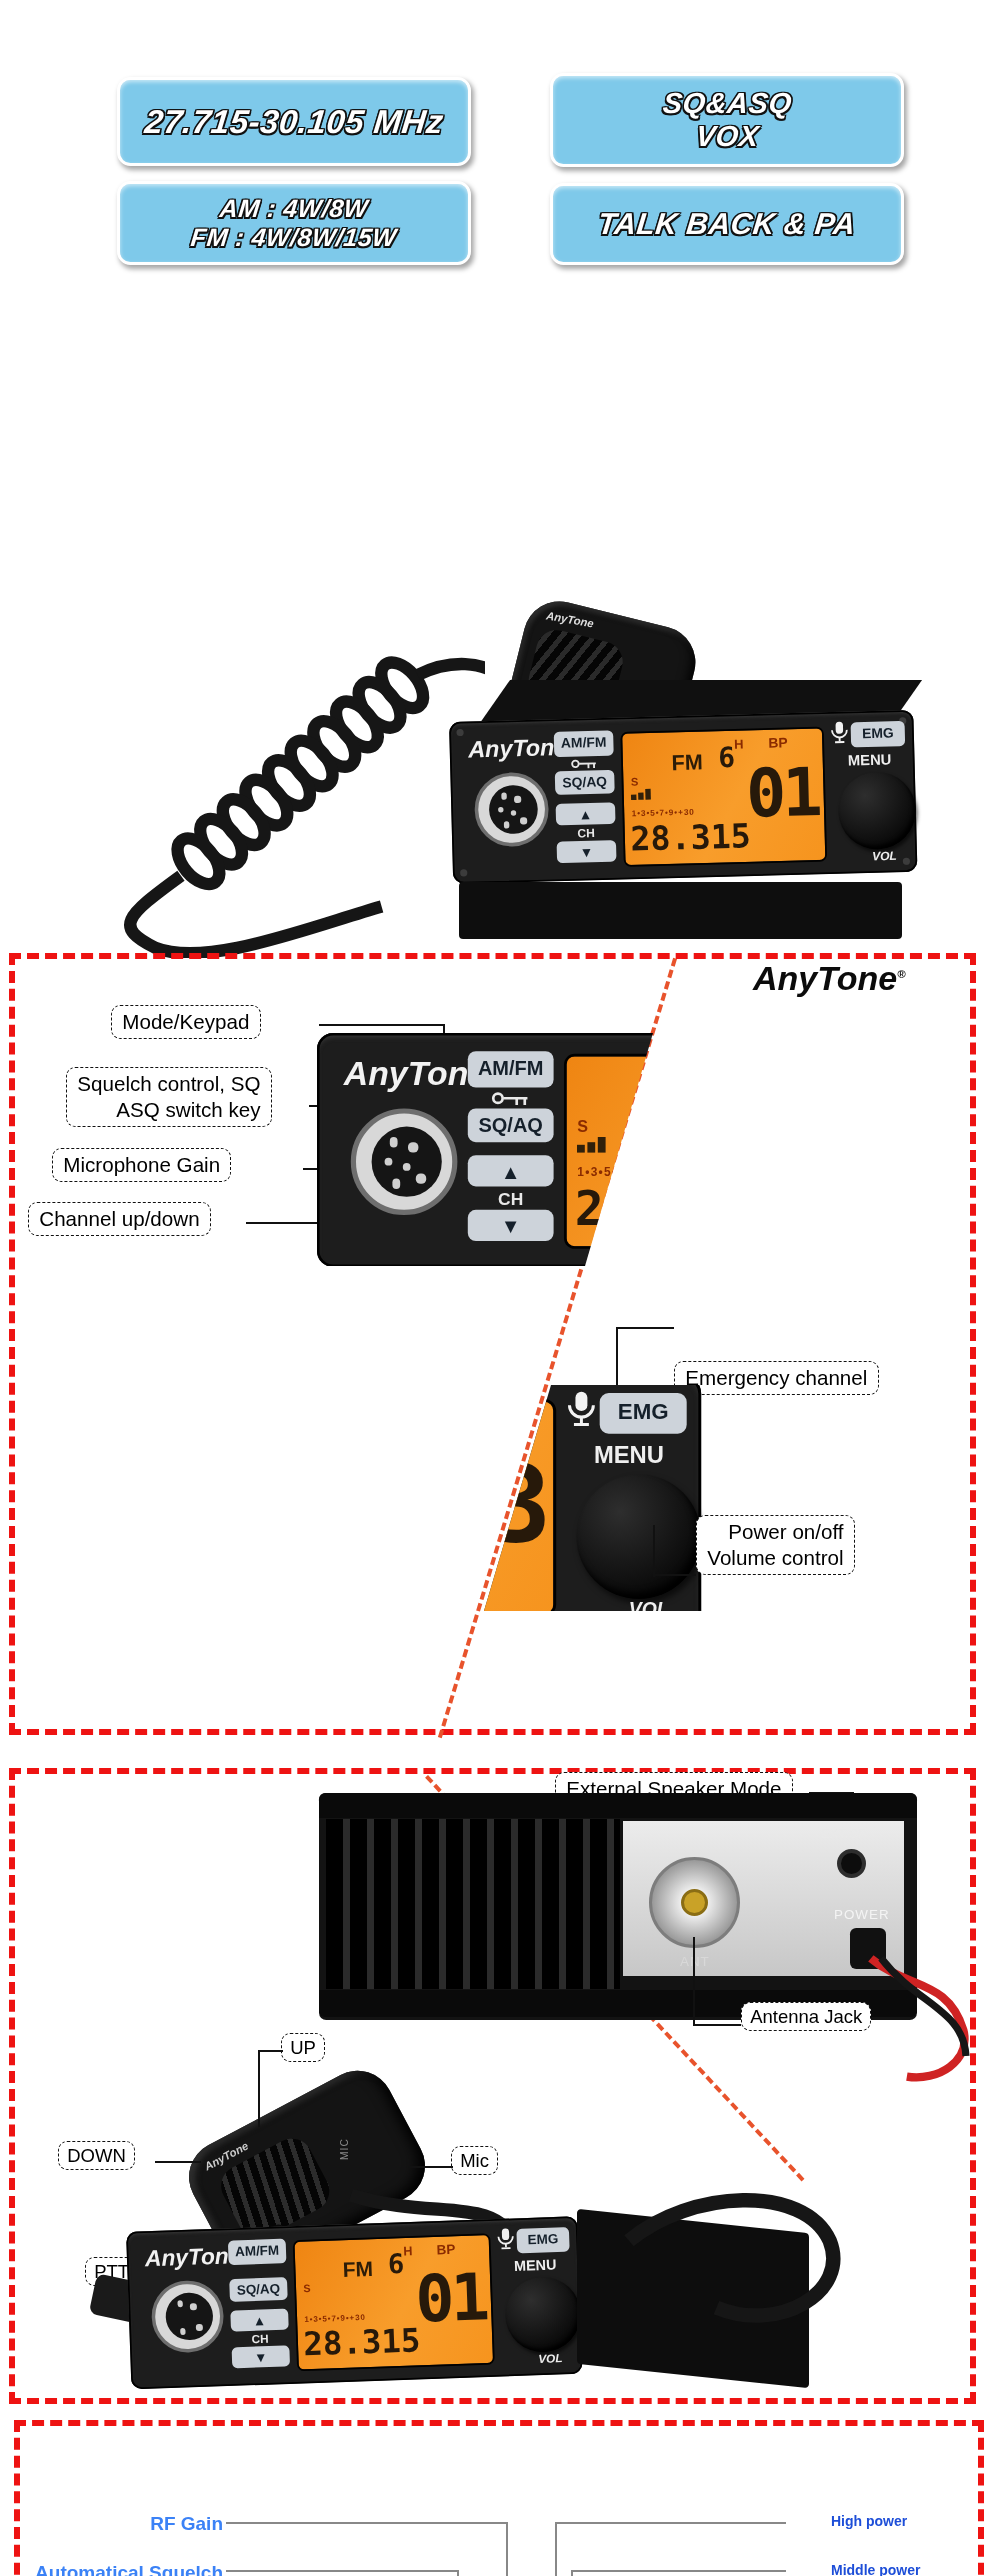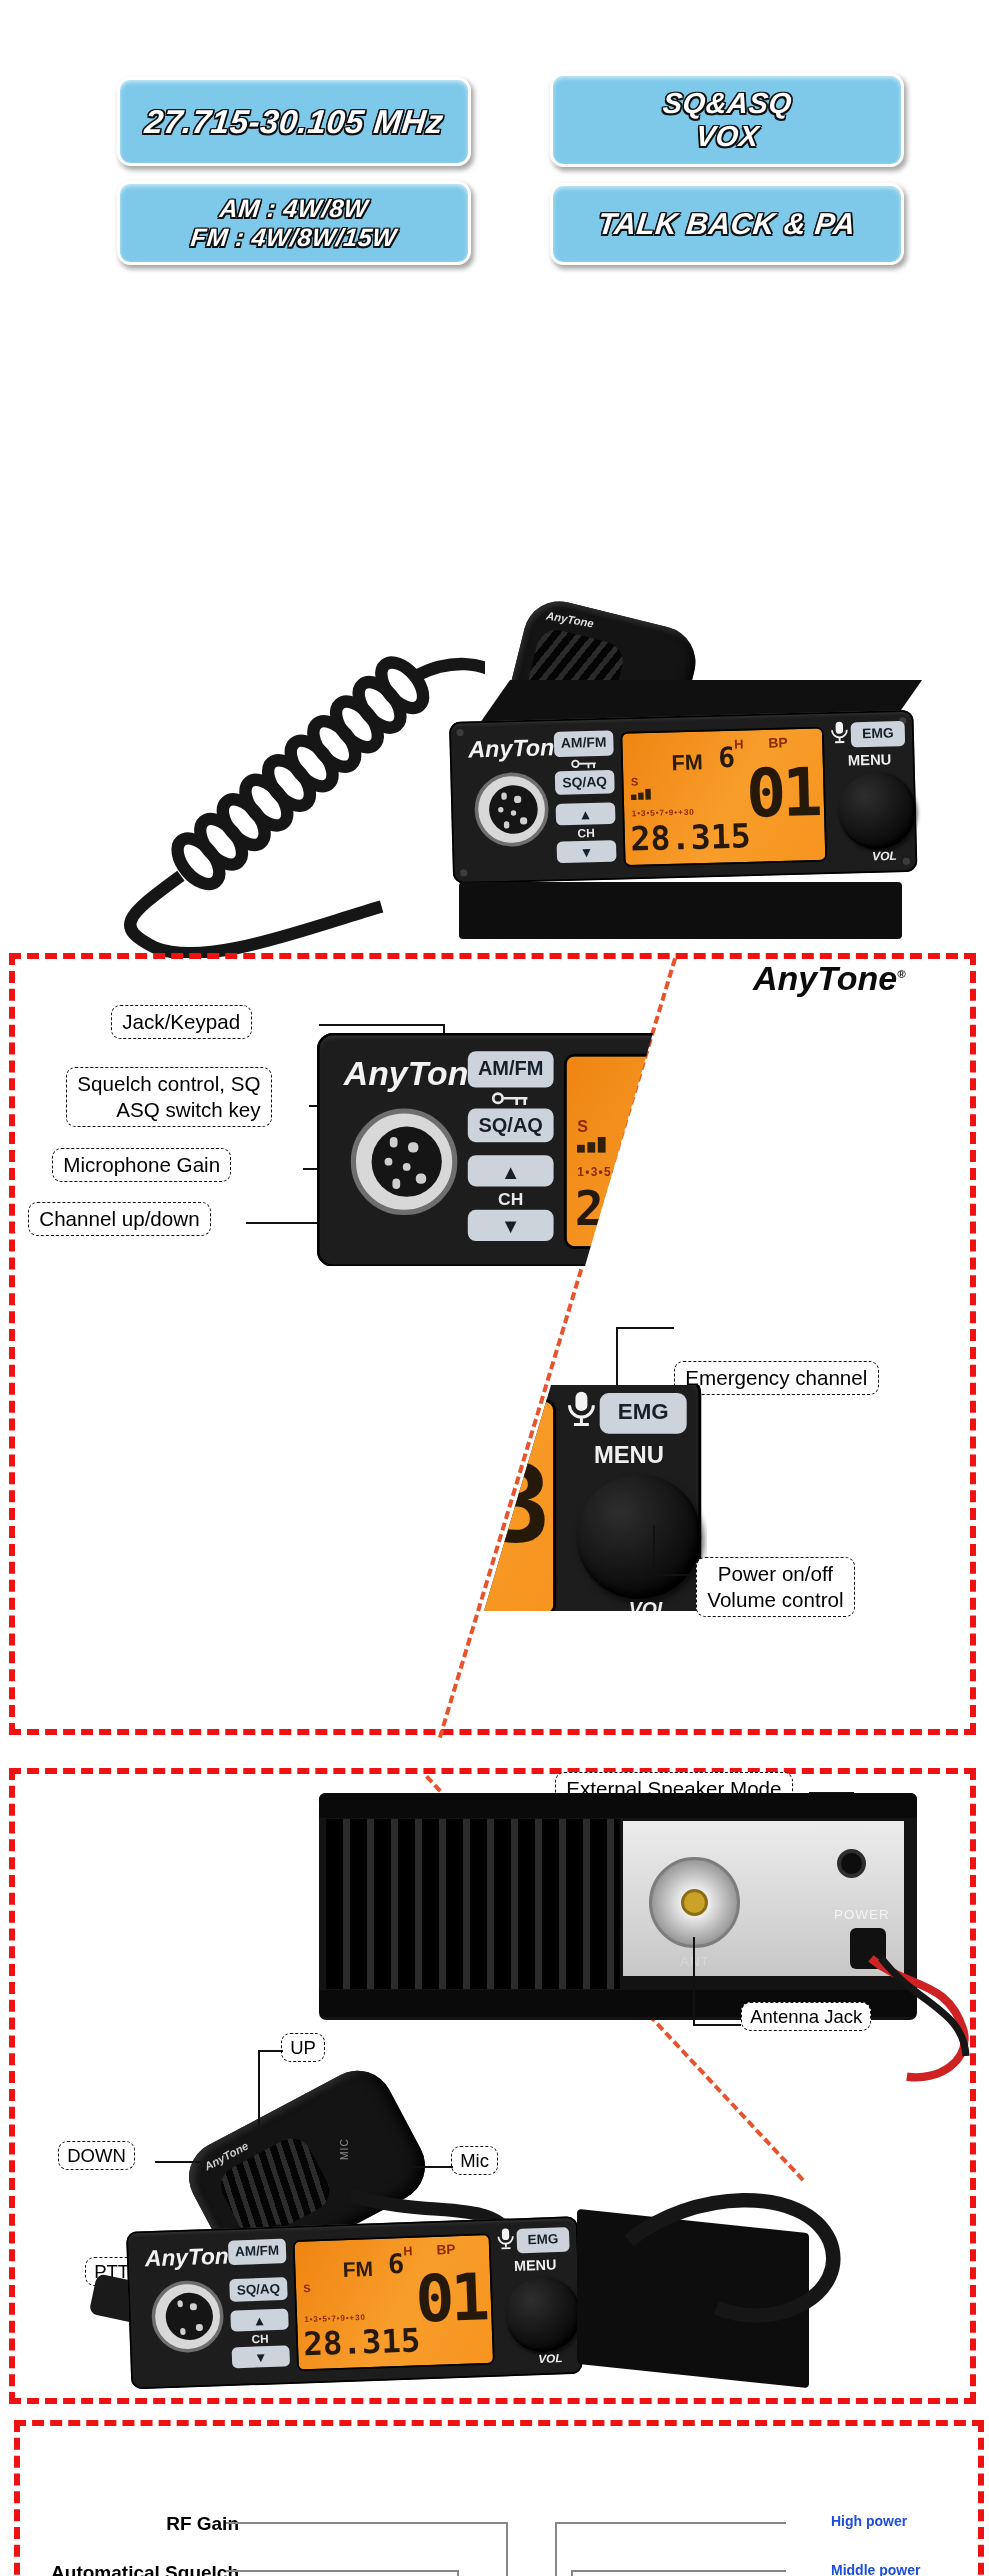--- a/index.html
+++ b/index.html
@@ -39,21 +39,21 @@
           border:1px solid #000;border-radius:4.1px;overflow:hidden;
           background:linear-gradient(120deg,#ef8512 0%,#f89d2b 55%,#f6941e 100%);}
   .seg{font-family:"DejaVu Sans Mono",monospace;font-weight:700;color:#27190a;}
   .fp-red{color:#8a2b00;font-weight:700;position:absolute;}
   .fp-mic{position:absolute;left:210px;top:5.2px;}
   .fp-menu{position:absolute;left:221px;top:23px;color:#efefef;font-size:8.2px;font-weight:700;}
   .fp-knob{position:absolute;left:215px;top:34px;width:43px;height:43px;border-radius:50%;
            background:radial-gradient(circle at 35% 30%,#2e2e2e,#0a0a0a 70%);
            box-shadow:1px 1.5px 2.1px rgba(0,0,0,.6), inset -1.5px -2.1px 2.1px #000;}
   .fp-vol{position:absolute;left:233px;top:77px;color:#eee;font-size:6.7px;font-weight:700;font-style:italic;}
-  .lbl-l{position:absolute;left:16px;width:223px;text-align:right;font-size:19px;font-weight:600;color:#000000;}
+  .lbl-l{position:absolute;left:0;width:223px;text-align:right;font-size:19px;font-weight:600;color:#3b82f6;}
   .lbl-r{position:absolute;left:831px;width:191px;font-size:14px;font-weight:600;color:#1d4ed8;}
   
   .silver{background:linear-gradient(#ececec,#c7c7c7);}
   .fins{background:repeating-linear-gradient(90deg,#000 0 17.5px,#2b2b2b 17.5px 24px);}
 </style>
 </head>
 <body>
 
 <div id="page">
 
@@ -161,21 +161,21 @@
   </div>
 
   <div class="dashed-box" style="left:9.3px;top:953px;width:955px;height:770px;"></div>
   <div class="diag" style="left:677px;top:959px;width:814px;transform:rotate(106.8deg);"></div>
 
   <span class="abs" style="left:753px;top:959px;font-size:34px;font-weight:900;font-style:italic;color:#0b0b0b;">
     <span>AnyTone</span><sup style="font-size:11.3px;">®</sup>
   </span>
 
   <div class="callout" style="left:111px;top:1005px;">
-    <span>Jack/Keypad</span></div>
+    <span>Mode/Keypad</span></div>
   <div class="callout" style="left:66px;top:1067px;text-align:right;">
     <span>Squelch control, SQ</span><br><span>ASQ switch key</span></div>
   <div class="callout" style="left:52px;top:1148px;">
     <span>Microphone Gain</span></div>
   <div class="callout" style="left:28px;top:1202px;">
     <span>Channel up/down</span></div>
 
   <div class="ln" style="left:319px;top:1024px;width:126px;height:2.1px;"></div>
   <div class="ln" style="left:443px;top:1024px;width:2.1px;height:36px;"></div>
   <div class="ln" style="left:309px;top:1105px;width:138px;height:2.1px;"></div>
@@ -250,21 +250,21 @@
       <div class="fp-btn" style="left:223px;top:6.2px;width:30px;">
           <span>EMG</span>
         </div>
       <div class="fp-menu"><span>MENU</span></div>
       <div class="fp-knob"></div>
       <div class="fp-vol"><span>VOL</span></div>
     </div>
   </div>
   <div class="ln" style="left:653px;top:1525px;width:2.1px;height:52px;"></div>
   <div class="ln" style="left:653px;top:1574px;width:43px;height:2.1px;"></div>
-  <div class="callout" style="left:696px;top:1557px;text-align:center;">
+  <div class="callout" style="left:696px;top:1515px;text-align:right;">
     <span>Power on/off</span><br><span>Volume control</span></div>
 
   <div class="dashed-box" style="left:9.3px;top:1768px;width:955px;height:624px;"></div>
   <div class="diag" style="left:428px;top:1775px;width:552px;transform:rotate(47deg);"></div>
 
   <div class="callout" style="left:555px;top:1772px;">
     <span>External Speaker Mode</span></div>
   <div class="ln" style="left:809px;top:1792px;width:45px;height:2.1px;"></div>
   <div class="ln" style="left:852px;top:1792px;width:2.1px;height:82px;"></div>
 

